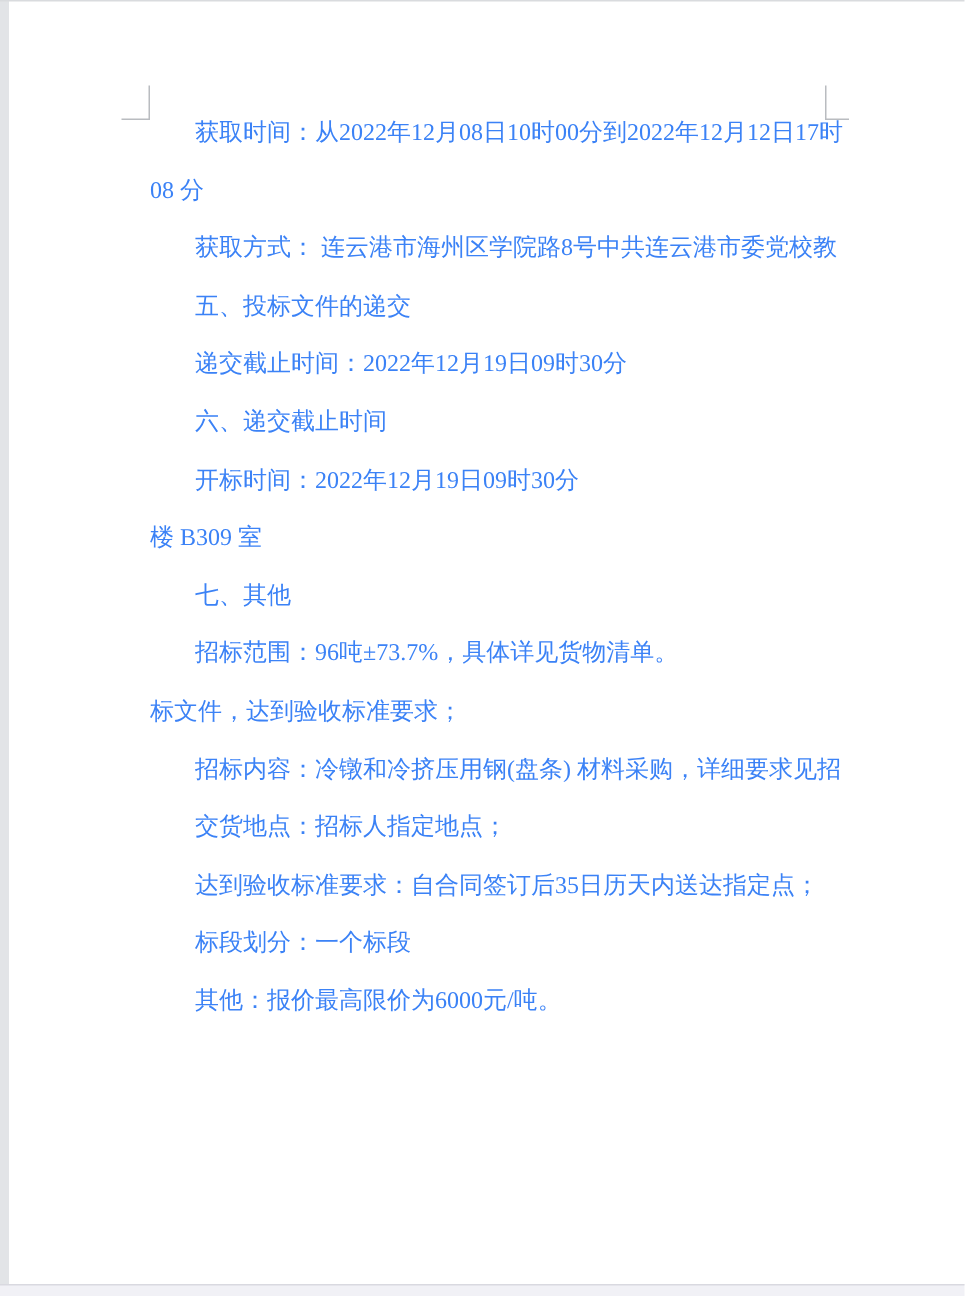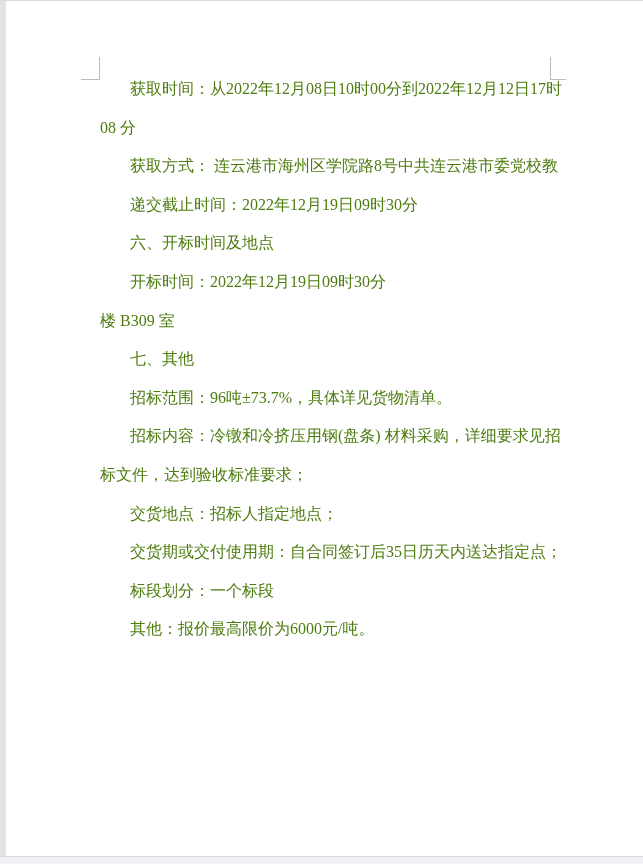--- a/index.html
+++ b/index.html
@@ -48,21 +48,21 @@
     left: 550px; top: 57px;
     width: 15px; height: 22px;
     border-left: 1px solid #b9bcc0;
     border-bottom: 1px solid #b9bcc0;
   }
   
   .text-area {
     position: absolute;
     left: 100px; top: 70px;
     width: 460px;
-    color: #4d7c0f;
+    color: #3b82f6;
     font-size: 16px;
     line-height: 38.6px;
   }
   .line {
     white-space: pre;
   }
   .line.indent {
     padding-left: 30px;
   }
 </style>
@@ -74,29 +74,30 @@
   <div class="app-edge-left"></div>
   <div class="app-top-line"></div>
 
   <div class="crop-mark-tl"></div>
   <div class="crop-mark-tr"></div>
 
   <div class="text-area">
       <div class="line indent">获取时间：从2022年12月08日10时00分到2022年12月12日17时</div>
       <div class="line">08 分</div>
       <div class="line indent">获取方式： 连云港市海州区学院路8号中共连云港市委党校教</div>
+      <div class="line indent">五、投标文件的递交</div>
       <div class="line indent">递交截止时间：2022年12月19日09时30分</div>
-      <div class="line indent">六、开标时间及地点</div>
+      <div class="line indent">六、递交截止时间</div>
       <div class="line indent">开标时间：2022年12月19日09时30分</div>
       <div class="line">楼 B309 室</div>
       <div class="line indent">七、其他</div>
       <div class="line indent">招标范围：96吨±73.7%，具体详见货物清单。</div>
+      <div class="line">标文件，达到验收标准要求；</div>
       <div class="line indent">招标内容：冷镦和冷挤压用钢(盘条) 材料采购，详细要求见招</div>
-      <div class="line">标文件，达到验收标准要求；</div>
       <div class="line indent">交货地点：招标人指定地点；</div>
-      <div class="line indent">交货期或交付使用期：自合同签订后35日历天内送达指定点；</div>
+      <div class="line indent">达到验收标准要求：自合同签订后35日历天内送达指定点；</div>
       <div class="line indent">标段划分：一个标段</div>
       <div class="line indent">其他：报价最高限价为6000元/吨。</div>
     </div>
 
   <div class="page-bottom-gap"></div>
 
 </div>
 
 </body></html>

